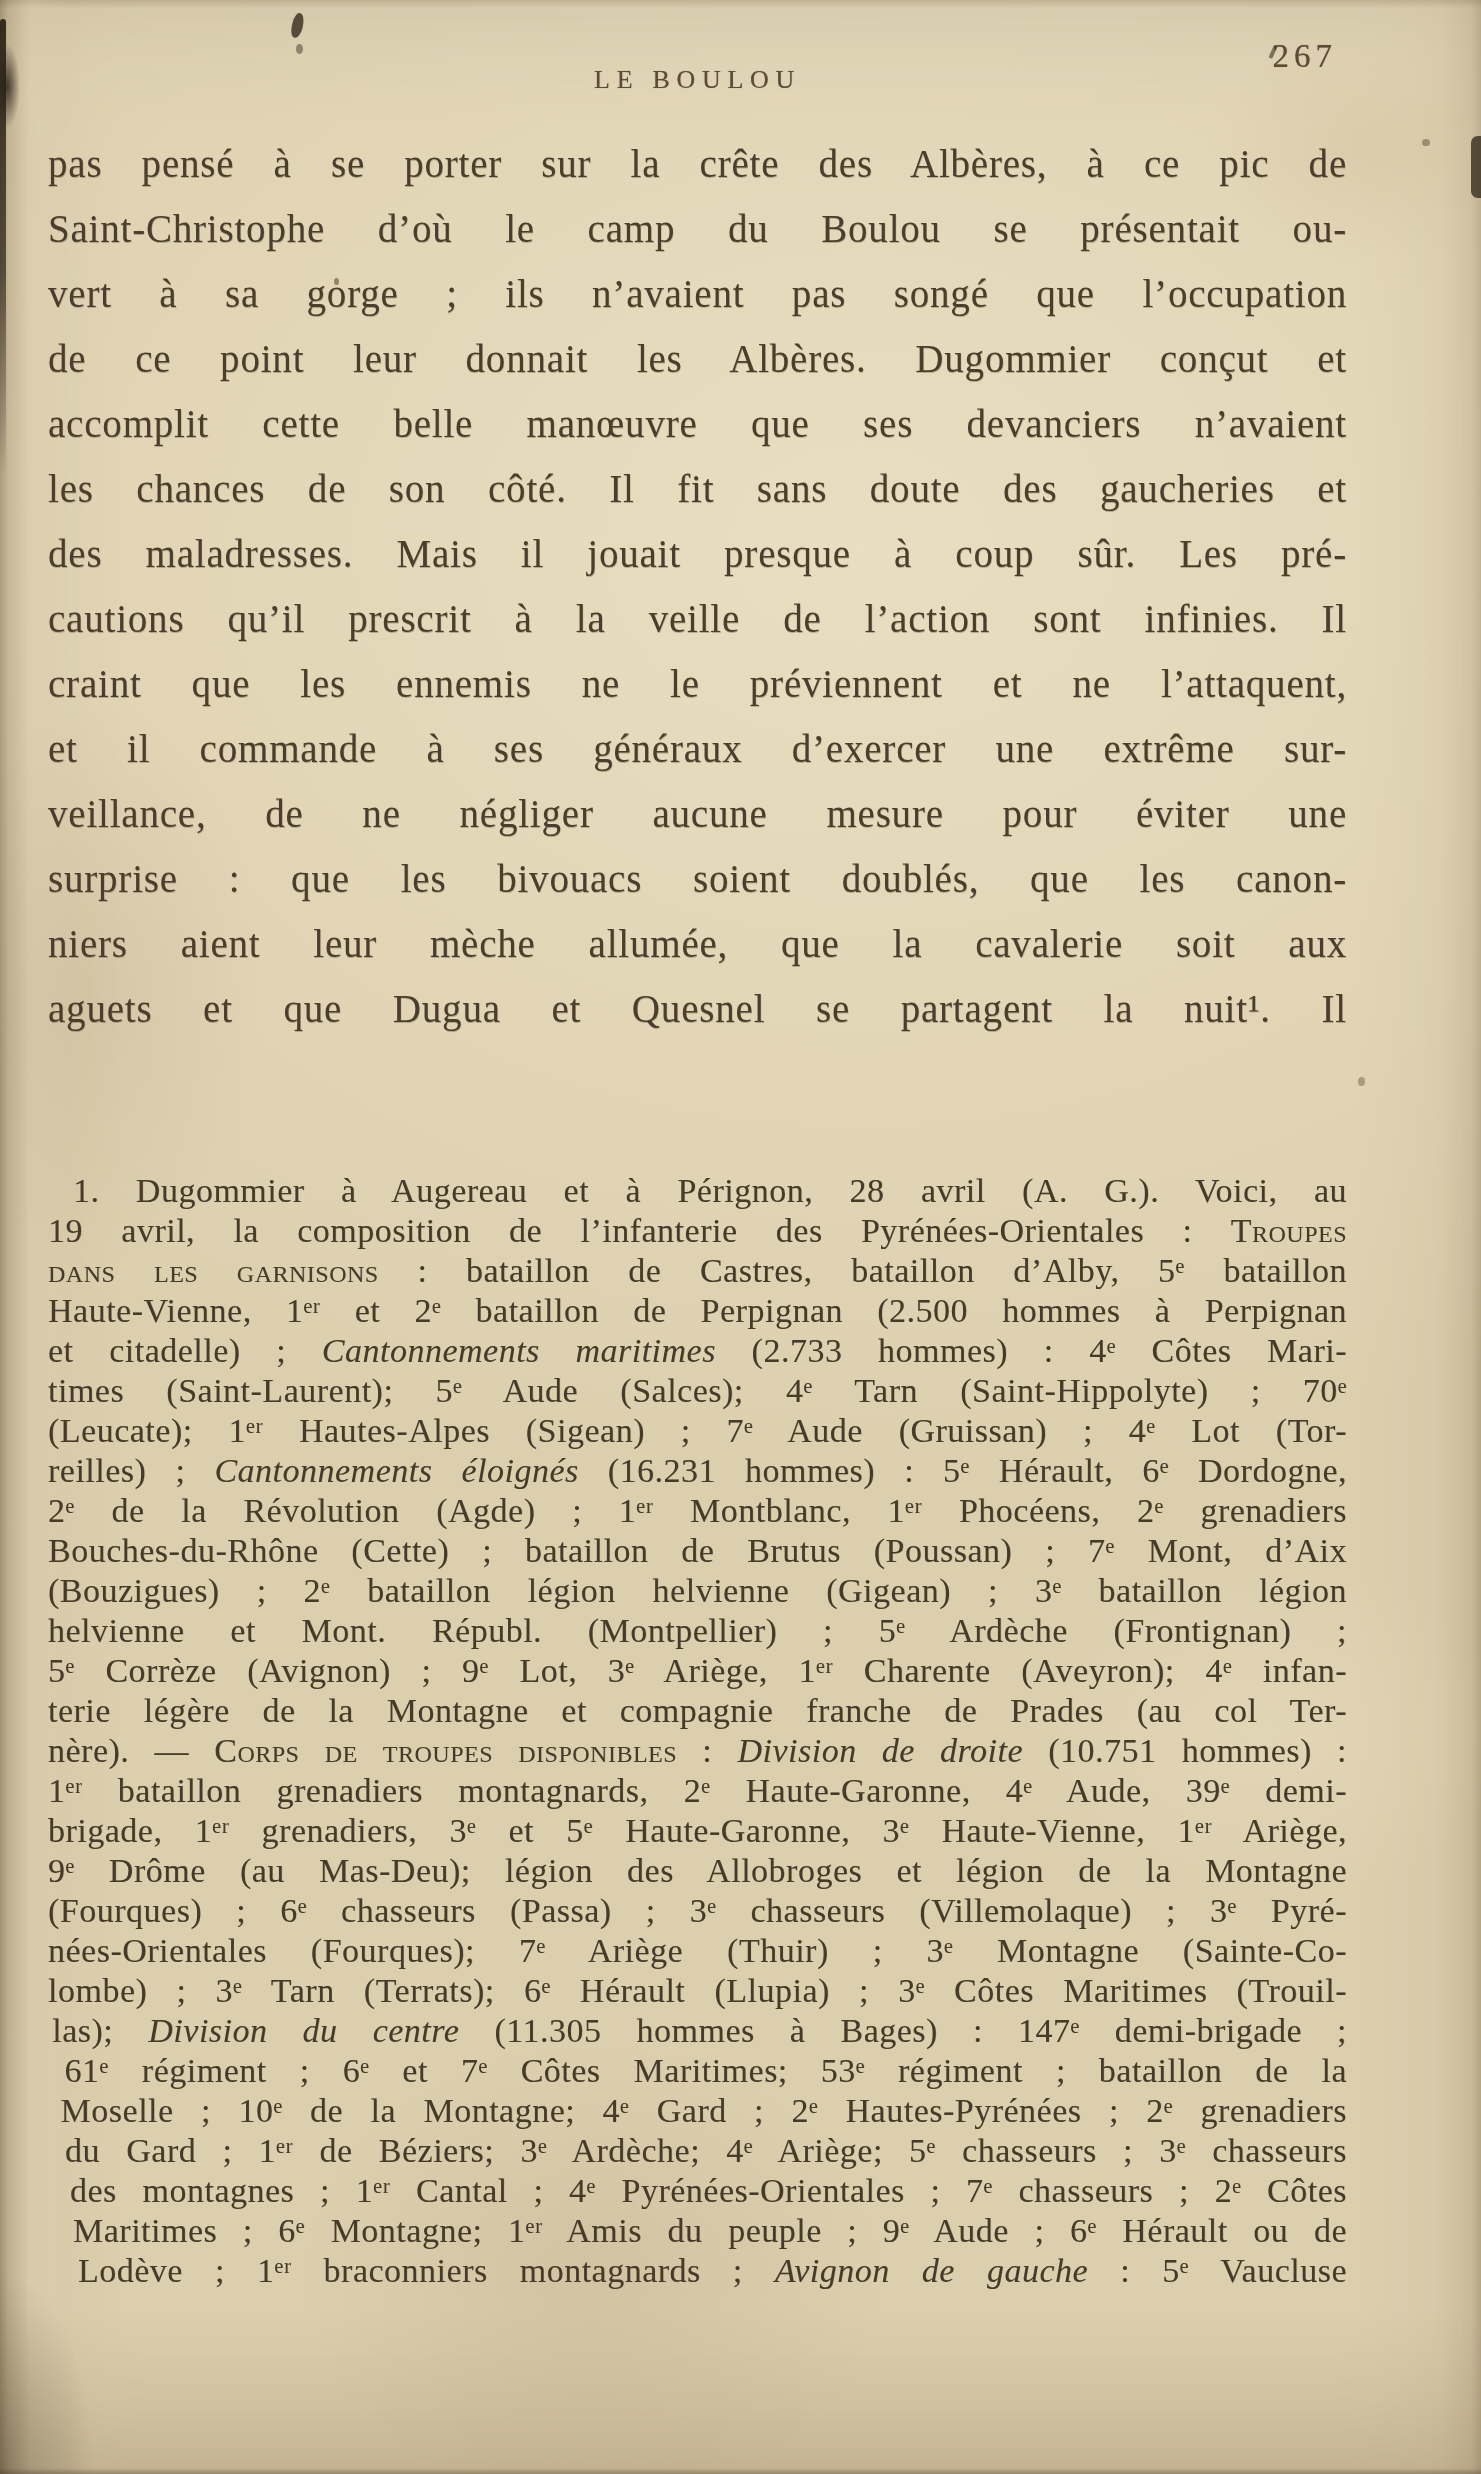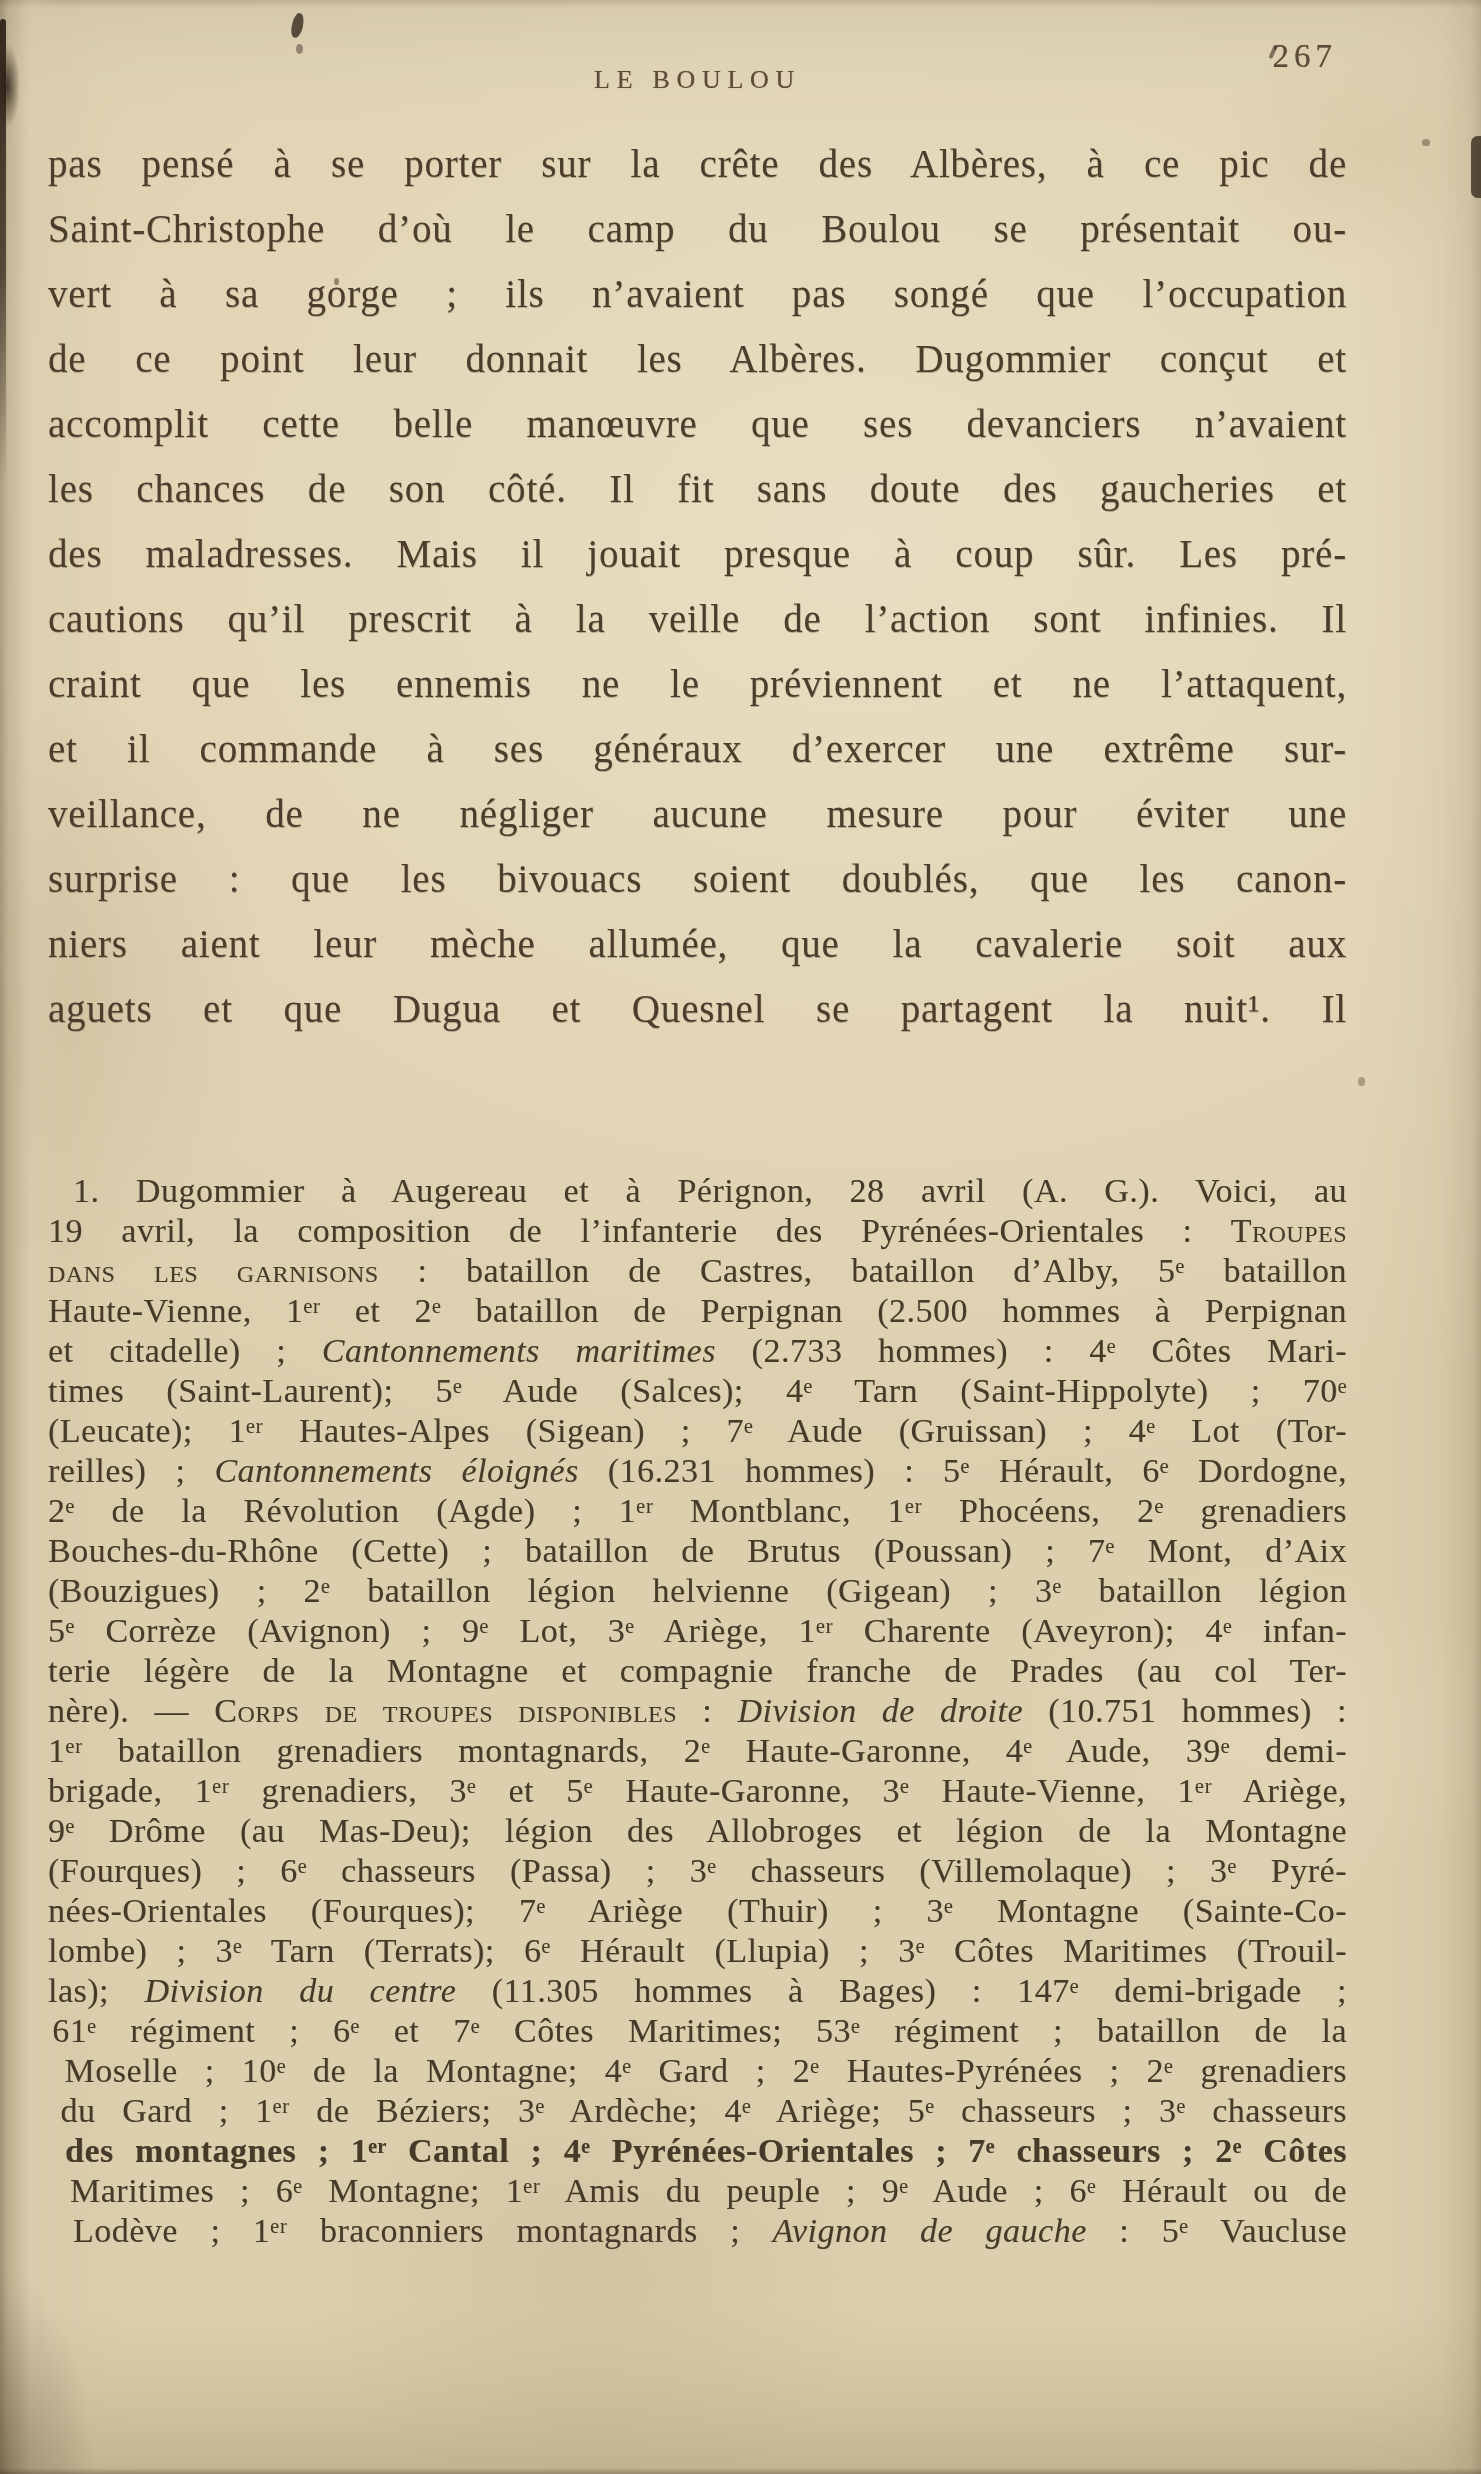--- a/index.html
+++ b/index.html
@@ -70,21 +70,21 @@
     text-align:justify;text-align-last:justify;
     text-shadow:0.4px 0.4px 0.3px rgba(70,55,38,0.28);
   }
   .fn-indent{text-indent:25px;}
   .it{font-style:italic;}
   .sc{font-variant:small-caps;}
   
   .fn-line:nth-child(22){padding-left:4.2px;}
   .fn-line:nth-child(23){padding-left:7.6px;margin-left:9px;}
   .fn-line:nth-child(24){padding-left:12.6px;}
-  .fn-line:nth-child(25){padding-left:17px;font-weight:bold;}
+  .fn-line:nth-child(25){padding-left:17px;}
   .fn-line:nth-child(26){padding-left:22px;}
   .fn-line:nth-child(27){padding-left:25px;}
   .fn-line:nth-child(28){padding-left:30px;}
 
   
   .gutter-line{
     position:absolute;left:0;top:18.5px;width:5.9px;height:458px;
     background:linear-gradient(180deg,#20160d 0%,rgba(32,22,13,0.75) 55%,rgba(32,22,13,0) 100%);
     border-radius:3.4px;opacity:0.85;
   }
@@ -163,20 +163,21 @@
       <div class="fn-line"><span>19 avril, la composition de l’infanterie des Pyrénées-Orientales : </span><span class="sc">Troupes</span></div>
       <div class="fn-line"><span class="sc">dans les garnisons</span><span> : bataillon de Castres, bataillon d’Alby, 5ᵉ bataillon</span></div>
       <div class="fn-line"><span>Haute-Vienne, 1ᵉʳ et 2ᵉ bataillon de Perpignan (2.500 hommes à Perpignan</span></div>
       <div class="fn-line"><span>et citadelle) ; </span><span class="it">Cantonnements maritimes</span><span> (2.733 hommes) : 4ᵉ Côtes Mari-</span></div>
       <div class="fn-line"><span>times (Saint-Laurent); 5ᵉ Aude (Salces); 4ᵉ Tarn (Saint-Hippolyte) ; 70ᵉ</span></div>
       <div class="fn-line"><span>(Leucate); 1ᵉʳ Hautes-Alpes (Sigean) ; 7ᵉ Aude (Gruissan) ; 4ᵉ Lot (Tor-</span></div>
       <div class="fn-line"><span>reilles) ; </span><span class="it">Cantonnements éloignés</span><span> (16.231 hommes) : 5ᵉ Hérault, 6ᵉ Dordogne,</span></div>
       <div class="fn-line"><span>2ᵉ de la Révolution (Agde) ; 1ᵉʳ Montblanc, 1ᵉʳ Phocéens, 2ᵉ grenadiers</span></div>
       <div class="fn-line"><span>Bouches-du-Rhône (Cette) ; bataillon de Brutus (Poussan) ; 7ᵉ Mont, d’Aix</span></div>
       <div class="fn-line"><span>(Bouzigues) ; 2ᵉ bataillon légion helvienne (Gigean) ; 3ᵉ bataillon légion</span></div>
+      <div class="fn-line"><span>helvienne et Mont. Républ. (Montpellier) ; 5ᵉ Ardèche (Frontignan) ;</span></div>
       <div class="fn-line"><span>5ᵉ Corrèze (Avignon) ; 9ᵉ Lot, 3ᵉ Ariège, 1ᵉʳ Charente (Aveyron); 4ᵉ infan-</span></div>
       <div class="fn-line"><span>terie légère de la Montagne et compagnie franche de Prades (au col Ter-</span></div>
       <div class="fn-line"><span>nère). — </span><span class="sc">Corps de troupes disponibles</span><span> : </span><span class="it">Division de droite</span><span> (10.751 hommes) :</span></div>
       <div class="fn-line"><span>1ᵉʳ bataillon grenadiers montagnards, 2ᵉ Haute-Garonne, 4ᵉ Aude, 39ᵉ demi-</span></div>
       <div class="fn-line"><span>brigade, 1ᵉʳ grenadiers, 3ᵉ et 5ᵉ Haute-Garonne, 3ᵉ Haute-Vienne, 1ᵉʳ Ariège,</span></div>
       <div class="fn-line"><span>9ᵉ Drôme (au Mas-Deu); légion des Allobroges et légion de la Montagne</span></div>
       <div class="fn-line"><span>(Fourques) ; 6ᵉ chasseurs (Passa) ; 3ᵉ chasseurs (Villemolaque) ; 3ᵉ Pyré-</span></div>
       <div class="fn-line"><span>nées-Orientales (Fourques); 7ᵉ Ariège (Thuir) ; 3ᵉ Montagne (Sainte-Co-</span></div>
       <div class="fn-line"><span>lombe) ; 3ᵉ Tarn (Terrats); 6ᵉ Hérault (Llupia) ; 3ᵉ Côtes Maritimes (Trouil-</span></div>
       <div class="fn-line"><span>las); </span><span class="it">Division du centre</span><span> (11.305 hommes à Bages) : 147ᵉ demi-brigade ;</span></div>

